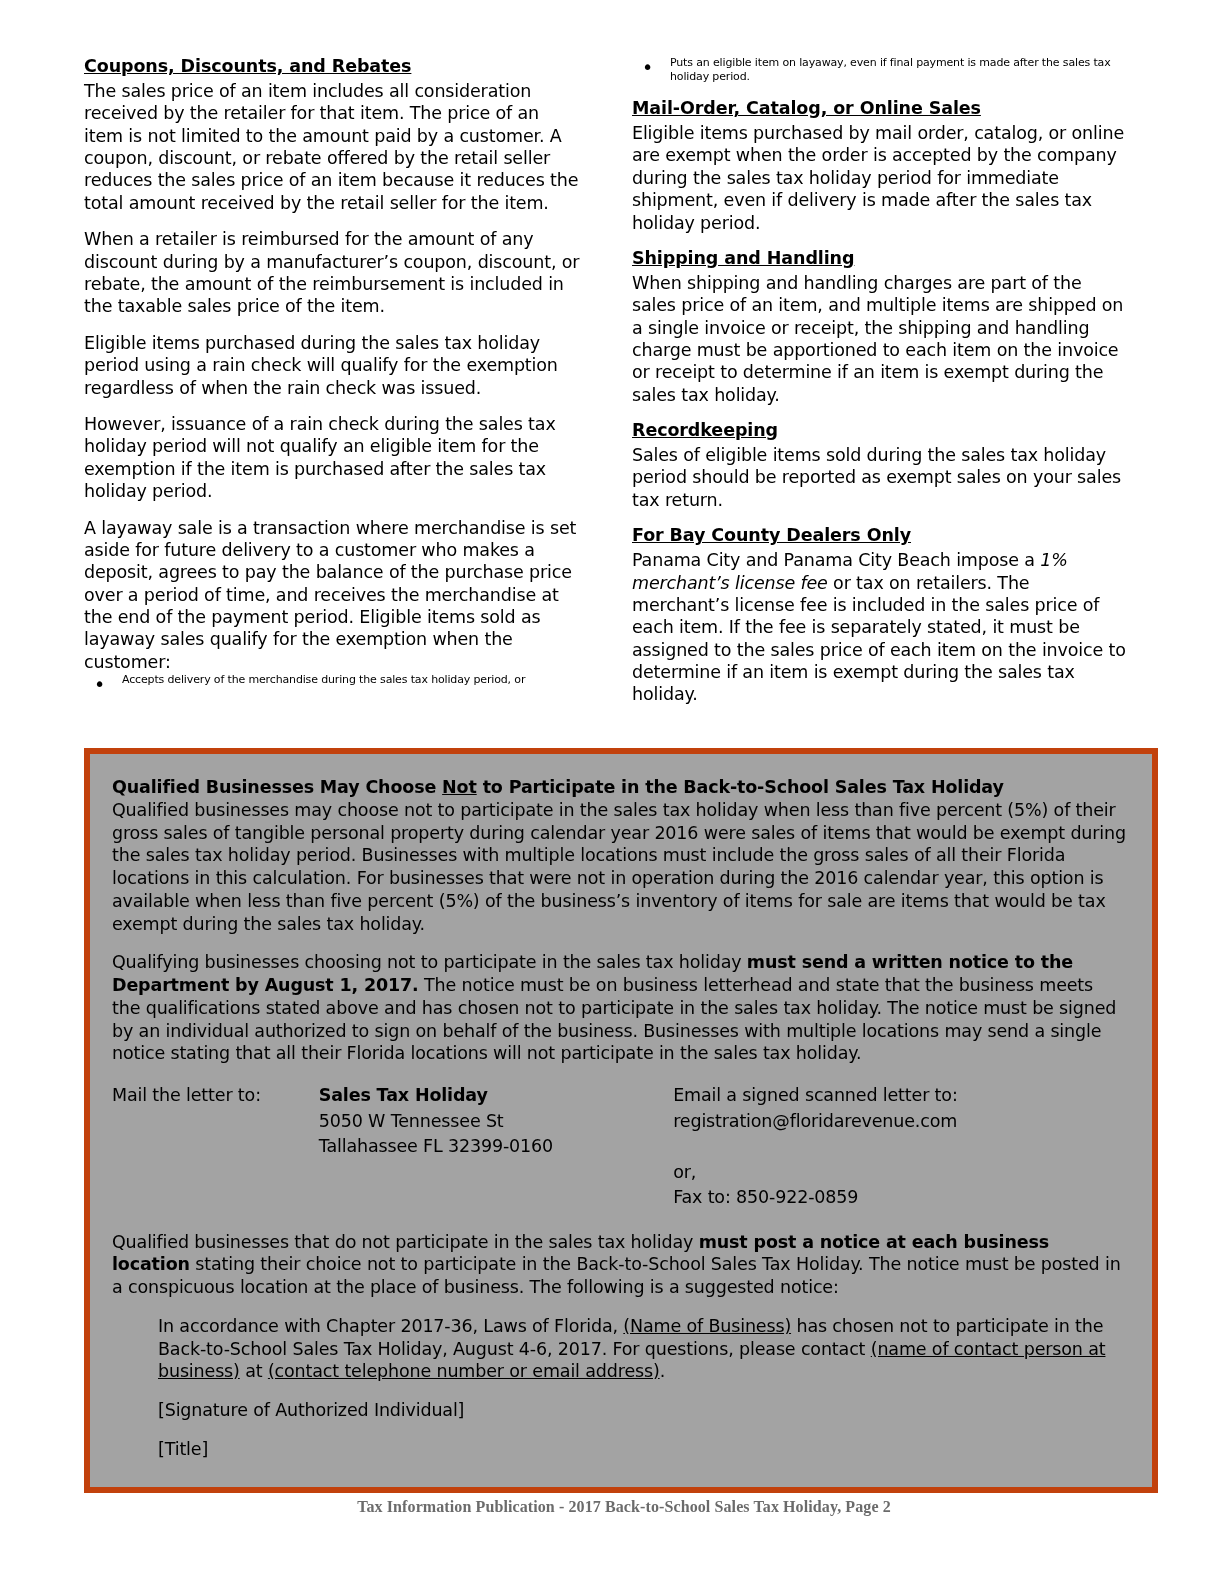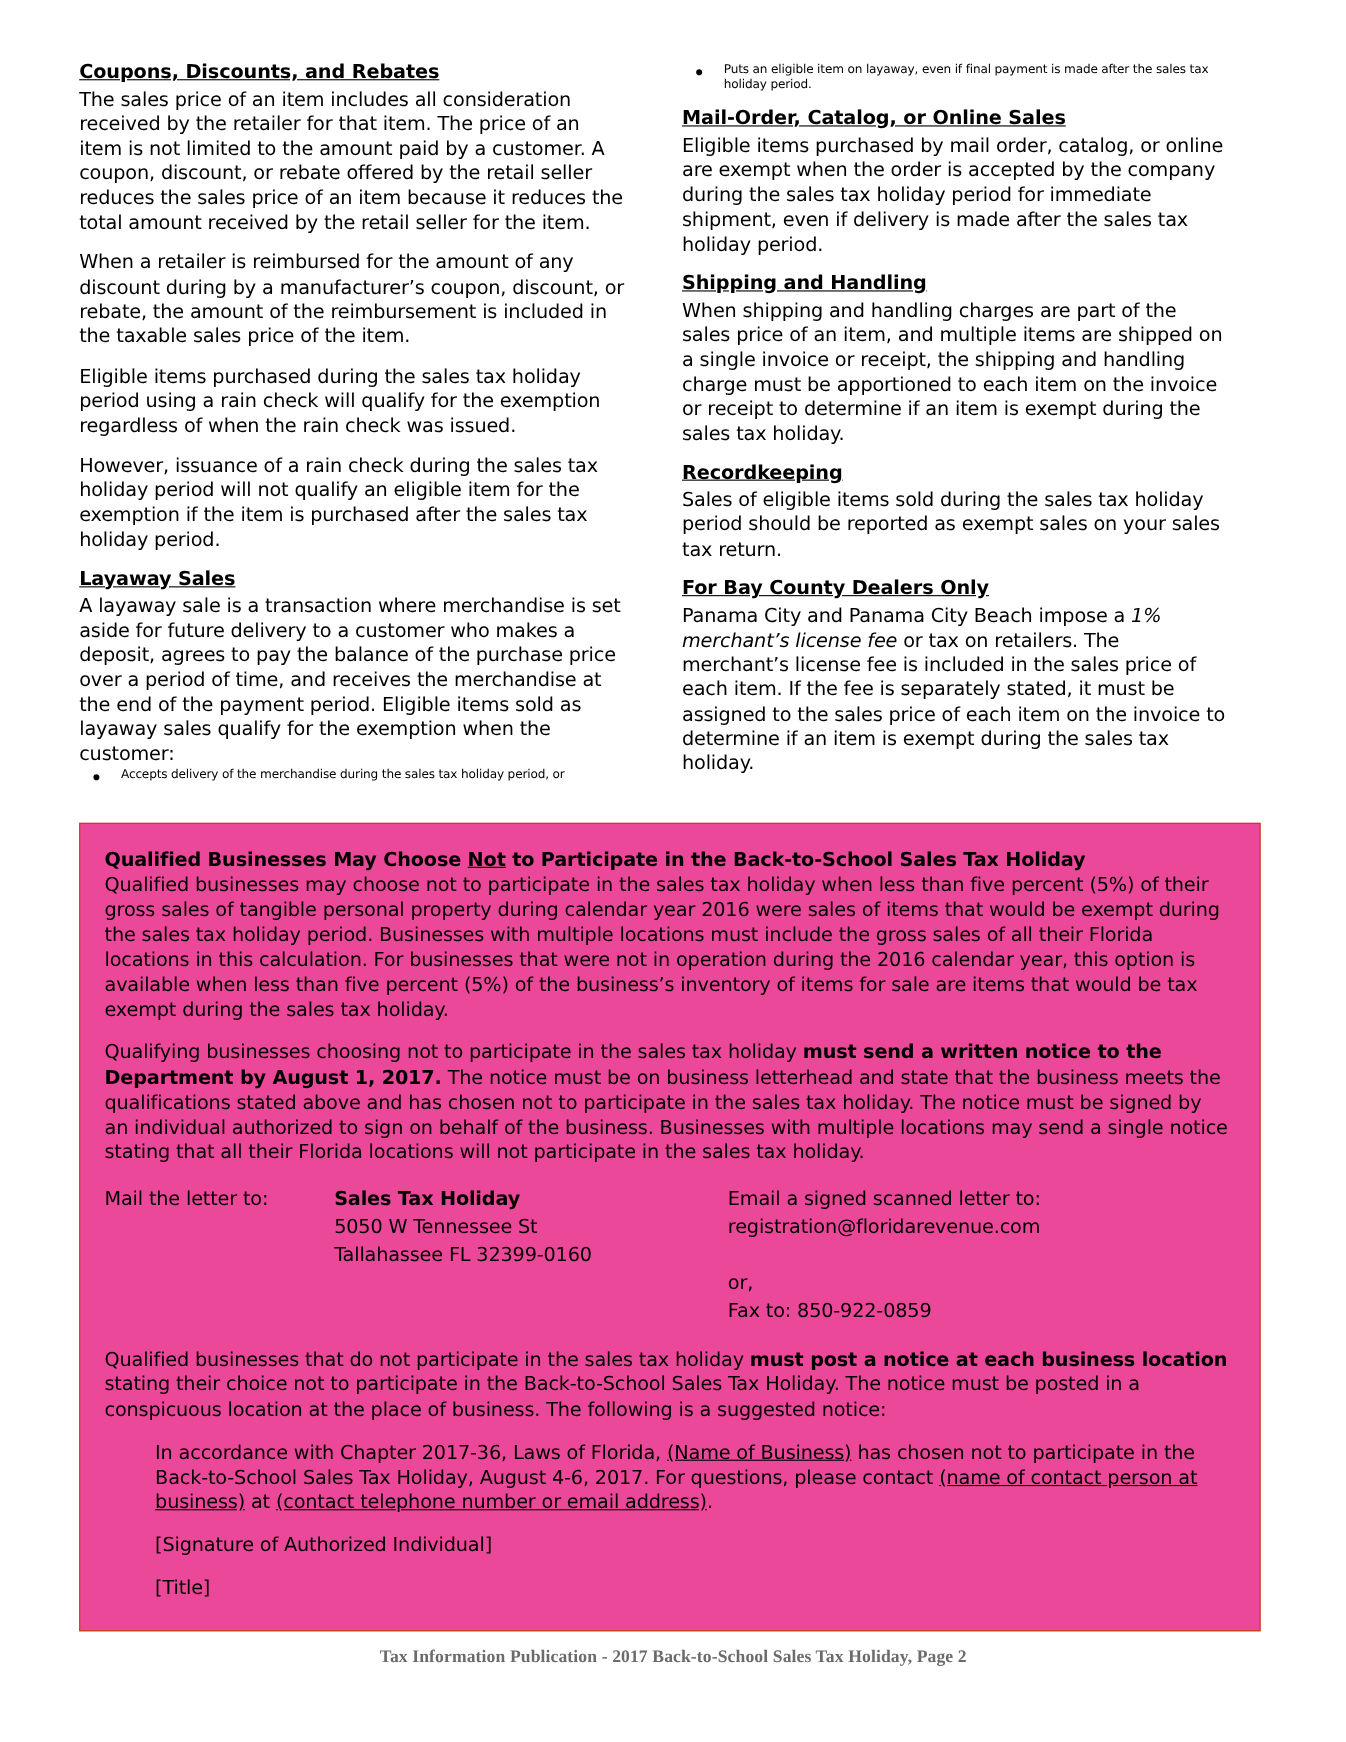--- a/index.html
+++ b/index.html
@@ -10,21 +10,21 @@
     width: 1224px;
     height: 1584px;
     background: #ffffff;
     font-family: "DejaVu Sans", sans-serif;
     color: #000000;
     position: relative;
     overflow: hidden;
   }
   .page {
     position: absolute;
-    left: 0; top: 0;
+    left: 12px; top: 0;
     width: 1188px;
     height: 1584px;
     box-sizing: border-box;
     padding: 56px 72px 0 72px;
   }
   .columns {
     display: flex;
     gap: 52px;
     align-items: flex-start;
   }
@@ -71,22 +71,22 @@
     top: -1px;
     font-size: 19px;
   }
   
   .notice-box {
     position: absolute;
     left: 72px;
     top: 748px;
     width: 1074px;
     box-sizing: border-box;
-    background: #ec4899;
-    border: 1px solid #c2410c;
+    background: #a3a3a3;
+    border: 6px solid #c2410c;
     padding: 22px 26px 26px 22px;
   }
   .notice-box p {
     font-size: 17.5px;
     line-height: 1.30;
     margin: 0 0 16px 0;
     letter-spacing: -0.15px;
   }
   .notice-box p.last { margin-bottom: 0; }
   .notice-box .heading {
@@ -141,21 +141,20 @@
         <p class="body">The sales price of an item includes all consideration received by the retailer for that item.  The price of an item is not limited to the amount paid by a customer.  A coupon, discount, or rebate offered by the retail seller reduces the sales price of an item because it reduces the total amount received by the retail seller for the item.</p>
         <p class="body">When a retailer is reimbursed for the amount of any discount during by a manufacturer’s coupon, discount, or rebate, the amount of the reimbursement is included in the taxable sales price of the item.</p>
       </div>
 
       <div class="sec-block">
         <p class="body">Eligible items purchased during the sales tax holiday period using a rain check will qualify for the exemption regardless of when the rain check was issued.</p>
         <p class="body">However, issuance of a rain check during the sales tax holiday period will not qualify an eligible item for the exemption if the item is purchased after the sales tax holiday period.</p>
       </div>
 
       <div class="sec-block">
-        <h2 class="sec">Layaway Sales</h2>
         <p class="body tight">A layaway sale is a transaction where merchandise is set aside for future delivery to a customer who makes a deposit, agrees to pay the balance of the purchase price over a period of time, and receives the merchandise at the end of the payment period. Eligible items sold as layaway sales qualify for the exemption when the customer:</p>
         <ul class="bullets">
           <li>Accepts delivery of the merchandise during the sales tax holiday period, or</li>
         </ul>
       </div>
 
     </div>
 
     <div class="col">
 

